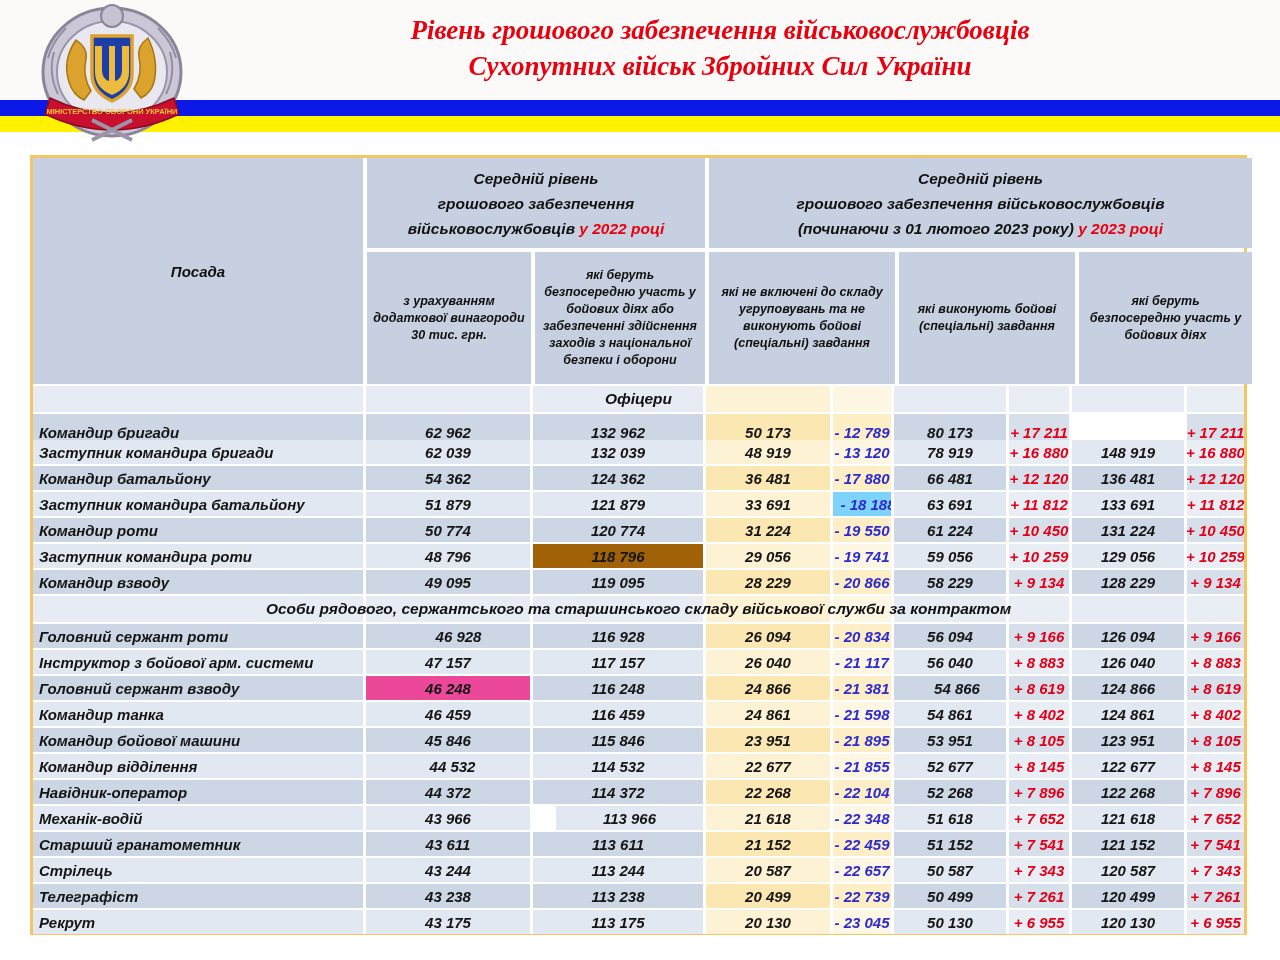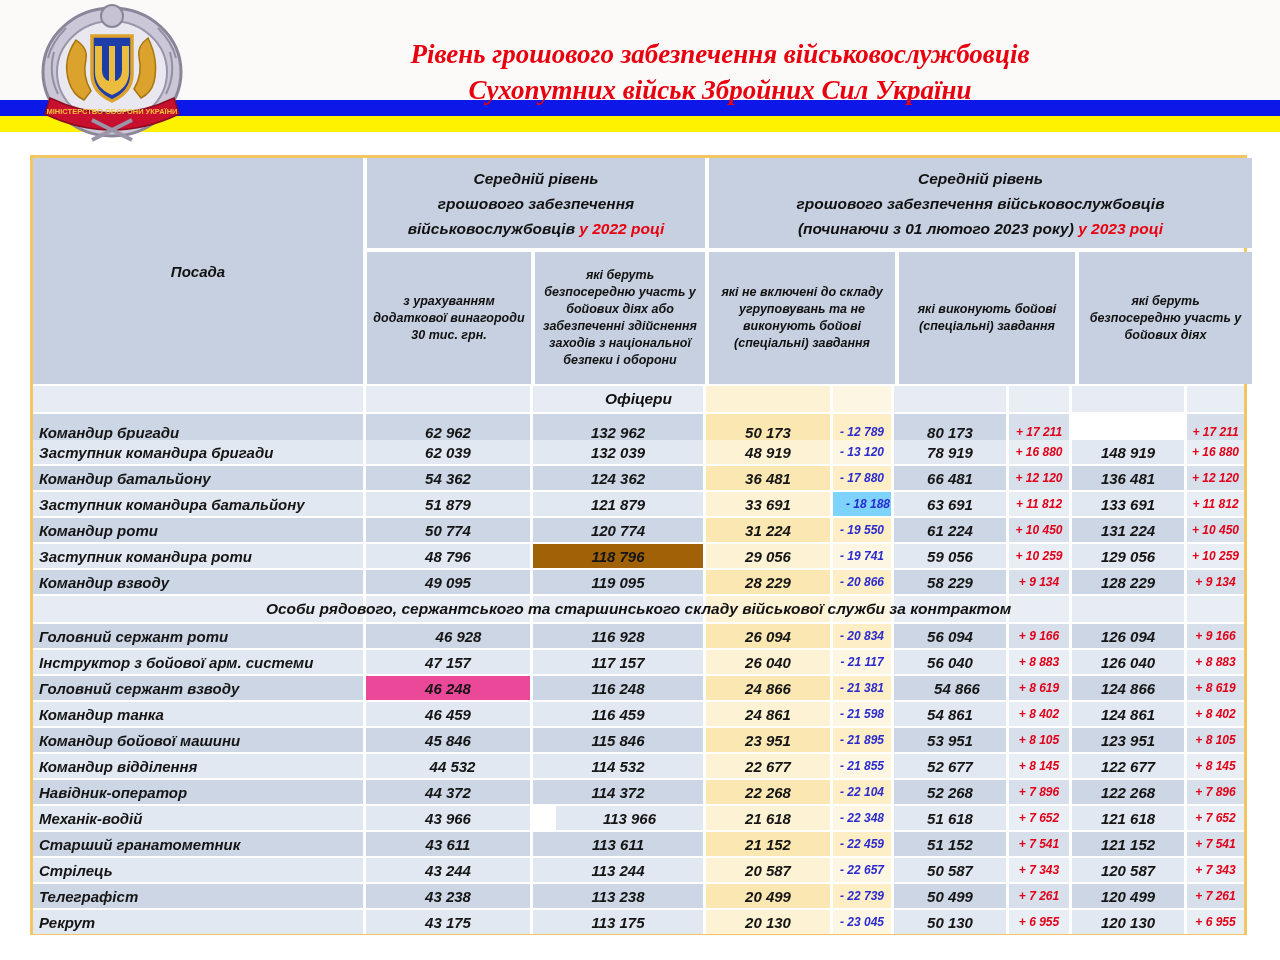--- a/index.html
+++ b/index.html
@@ -9,21 +9,21 @@
     background:#ffffff;
     position:relative;
     overflow:hidden;
   }
   
   .topbar { position:absolute; left:0; top:0; width:1280px; height:100px; background:#fbfaf8; }
   .stripe-blue  { position:absolute; left:0; top:100px; width:1280px; height:16px; }
   .stripe-yellow{ position:absolute; left:0; top:116px; width:1280px; height:16px; }
   .emblem { position:absolute; left:36px; top:2px; width:152px; height:146px; z-index:5; }
   .title {
-    position:absolute; left:200px; right:40px; top:36px; z-index:2;
+    position:absolute; left:200px; right:40px; top:12px; z-index:2;
     text-align:center;
     font-family:"Liberation Serif", serif;
     font-style:italic; font-weight:bold;
     font-size:27px; line-height:36px;
     color:#e8000f;
   }
   
   .tbl {
     position:absolute; left:30px; top:155px; width:1217px; height:780px;
     border:3px solid #f2c763;
@@ -53,21 +53,21 @@
   .red { color:#e8000f; }
   
   .tbody { background:#ffffff; }
   .row { height:24px; margin-bottom:2px; }
   .row:last-child { margin-bottom:0; }
   .srow { height:26px; position:relative; }
   .cell { display:flex; align-items:center; justify-content:center;
           font-weight:bold; font-style:italic; font-size:15px; color:#151515;
           white-space:nowrap; overflow:hidden; }
   .cell.name { justify-content:flex-start; padding-left:6px; }
-  .cell.delta { font-size:12px;text-align:right; }
+  .cell.delta { font-size:15px;text-align:right; }
   .neg { color:#2b2bcf; } .pos { color:#e10019; }
   .slabel { position:absolute; left:0; top:0; width:100%; height:100%;
             display:flex; align-items:center; justify-content:center;
             font-weight:bold; font-style:italic; font-size:15.5px; color:#111; z-index:2; }
 </style>
 </head>
 <body>
 
 <div class="topbar"></div>
 <div class="stripe-blue" style="background: rgb(12, 24, 232);"></div>

